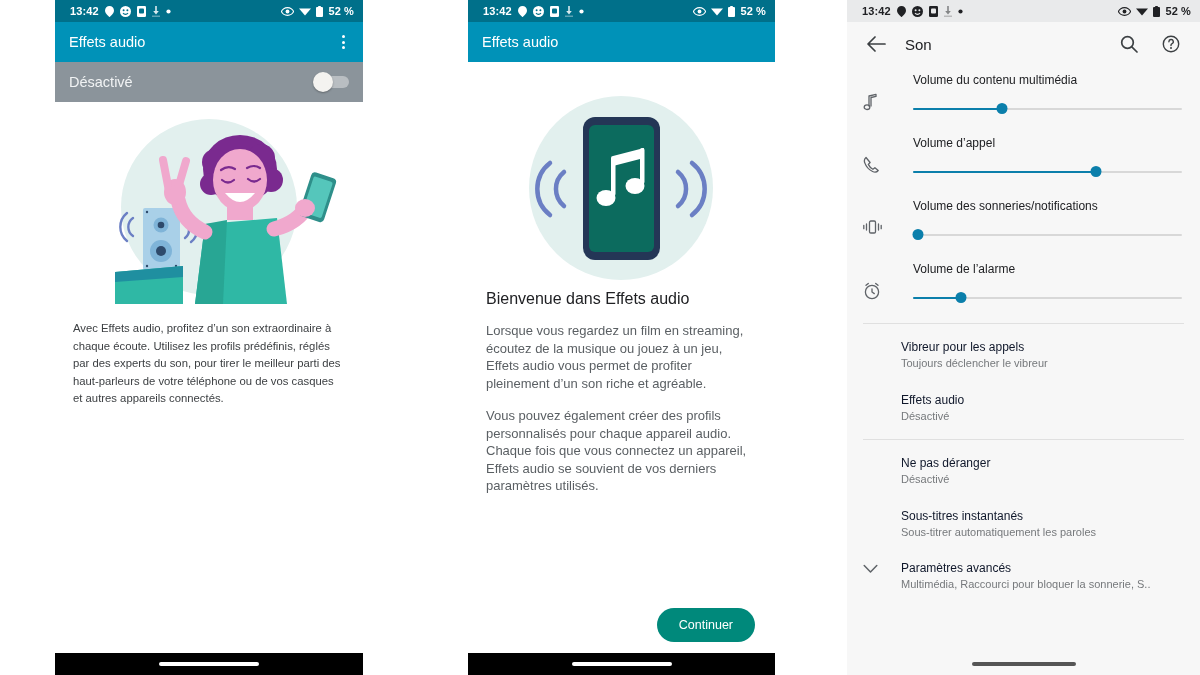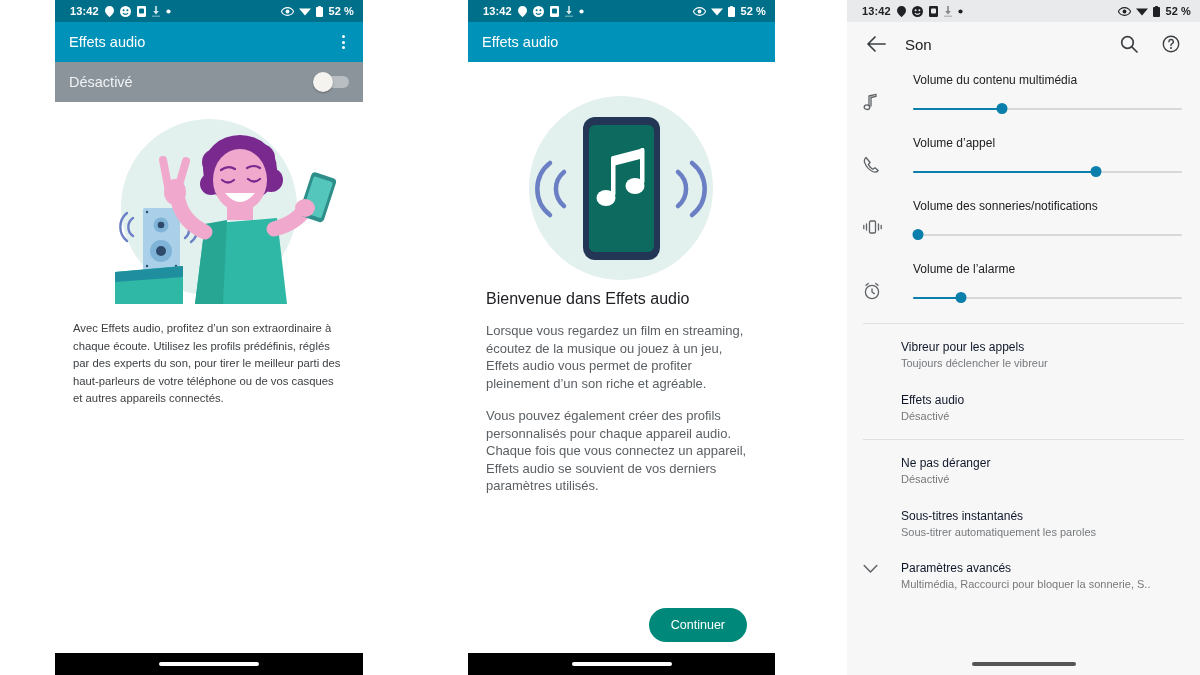--- a/index.html
+++ b/index.html
@@ -71,21 +71,21 @@
     font-size: 11.3px; line-height: 17.5px; color: #3d4043;
   }
   .p2-body { padding: 0 18px; }
   .p2-title {
     padding: 0 18px; font-size: 16px; color: #202124; margin-bottom: 14px;
   }
   .p2-para { font-size: 13px; line-height: 17.5px; color: #5a5f63; }
   .p2-para + .p2-para { margin-top: 15px; }
 
   
-  .cta-wrap { position: absolute; right: 28px; bottom: 33px; }
+  .cta-wrap { position: absolute; right: 20px; bottom: 33px; }
   .cta {
     background: #00897b; color: #fff; border: none;
     border-radius: 20px; padding: 10px 22px;
     font-size: 12.5px; font-family: inherit; cursor: pointer;
   }
 
   
   .navbar-black {
     position: absolute; left: 0; bottom: 0; width: 100%; height: 22px;
     background: #000; display: flex; align-items: center; justify-content: center;

